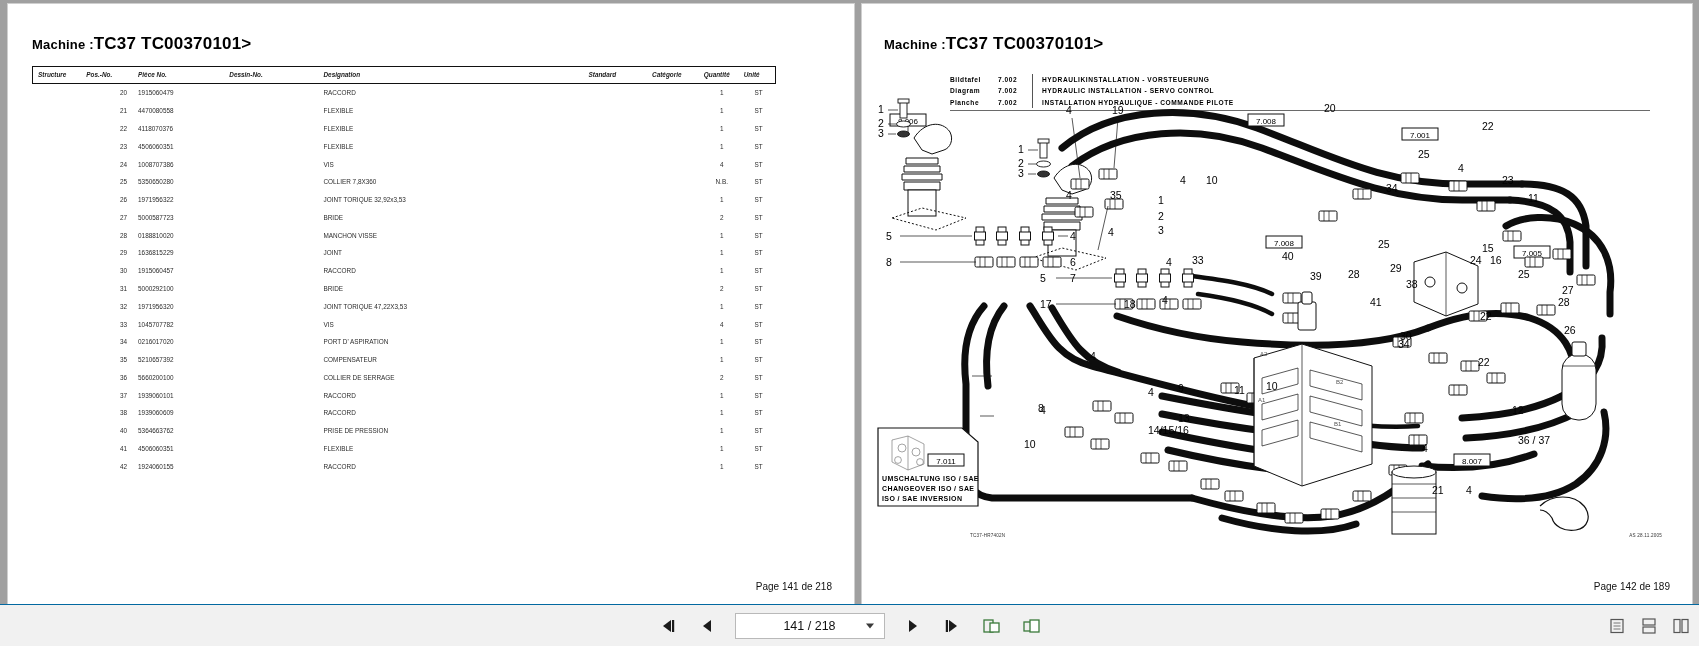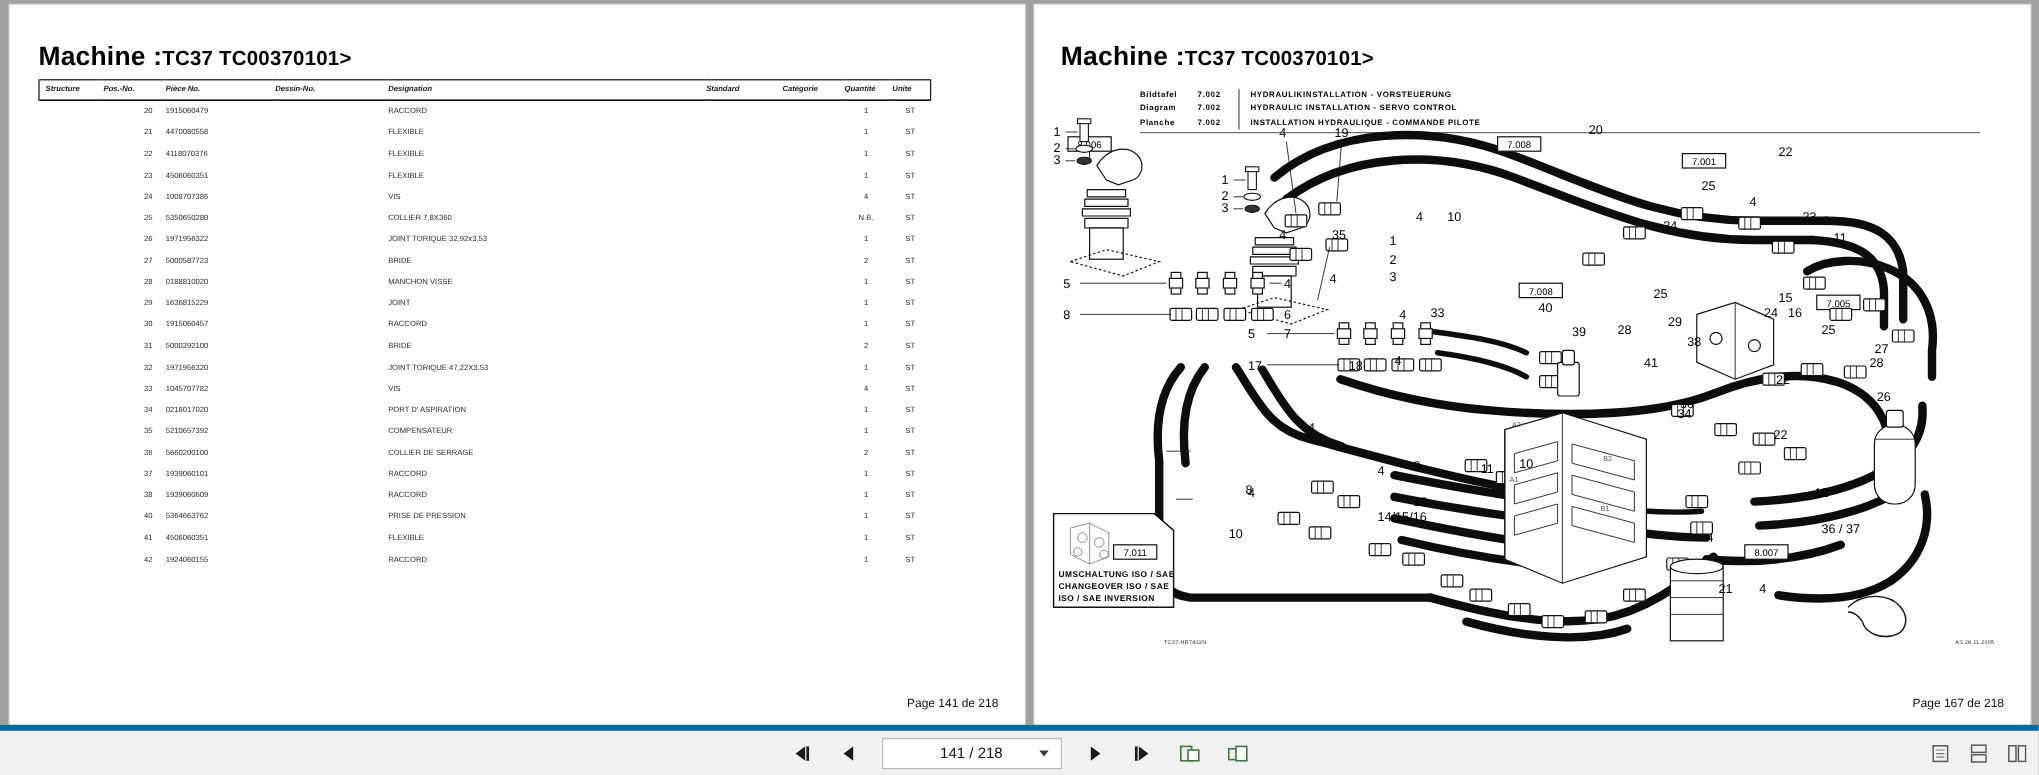--- a/index.html
+++ b/index.html
@@ -37,21 +37,21 @@
     margin-left: 8px; margin-top: 4px;
   }
 
   
   .machine-header {
     display: flex;
     align-items: baseline;
     font-weight: bold;
     color: #000;
   }
-  .mh-left { font-size: 22px; letter-spacing: .2px; }
+  .mh-left { font-size: 13px; letter-spacing: .2px; }
   .mh-value { font-size: 17px; letter-spacing: .2px; }
 
   .page-left .machine-header { position: absolute; left: 24px; top: 30px; }
   .page-right .machine-header { position: absolute; left: 22px; top: 30px; }
 
   
   .parts-table {
     position: absolute;
     left: 24px; top: 62px;
     width: 744px;
@@ -138,21 +138,21 @@
   }
   .dwgcode.left { left: 108px; bottom: 8px; }
   .dwgcode.right { right: 30px; bottom: 8px; }
 
   
   .toolbar {
     position: absolute;
     left: 0; bottom: 0;
     width: 1699px; height: 42px;
     background: #f1f1f1;
-    border-top: 5px solid #0369a1;
+    border-top: 1px solid #0369a1;
     display: flex;
     align-items: center;
     justify-content: center;
     gap: 0px;
   }
   .tb-center { display: flex; align-items: center; gap: 14px; }
   .tb-btn {
     width: 26px; height: 26px;
     display: flex; align-items: center; justify-content: center;
     background: transparent; border: none; cursor: pointer;
@@ -808,21 +808,21 @@
             <text x="604" y="428">4</text>
             <text x="560" y="386">4</text>
             <text x="656" y="378">36 / 37</text>
           </g>
         </svg>
 
         <div class="dwgcode left">TC37-HR7402N</div>
         <div class="dwgcode right">AS 28.11.2005</div>
       </div>
 
-      <div class="page-footer">Page 167 de 218</div>
+      <div class="page-footer">Page 142 de 189</div>
     </div>
   </div>
 
   <div class="toolbar">
     <div class="tb-center">
 
       <button class="tb-btn" title="first page">
         <svg width="16" height="14" viewBox="0 0 16 14">
           <polygon points="11,1 11,13 3,7" fill="#1b1b1b"></polygon>
           <rect x="12" y="1" width="2.2" height="12" fill="#1b1b1b"></rect>

